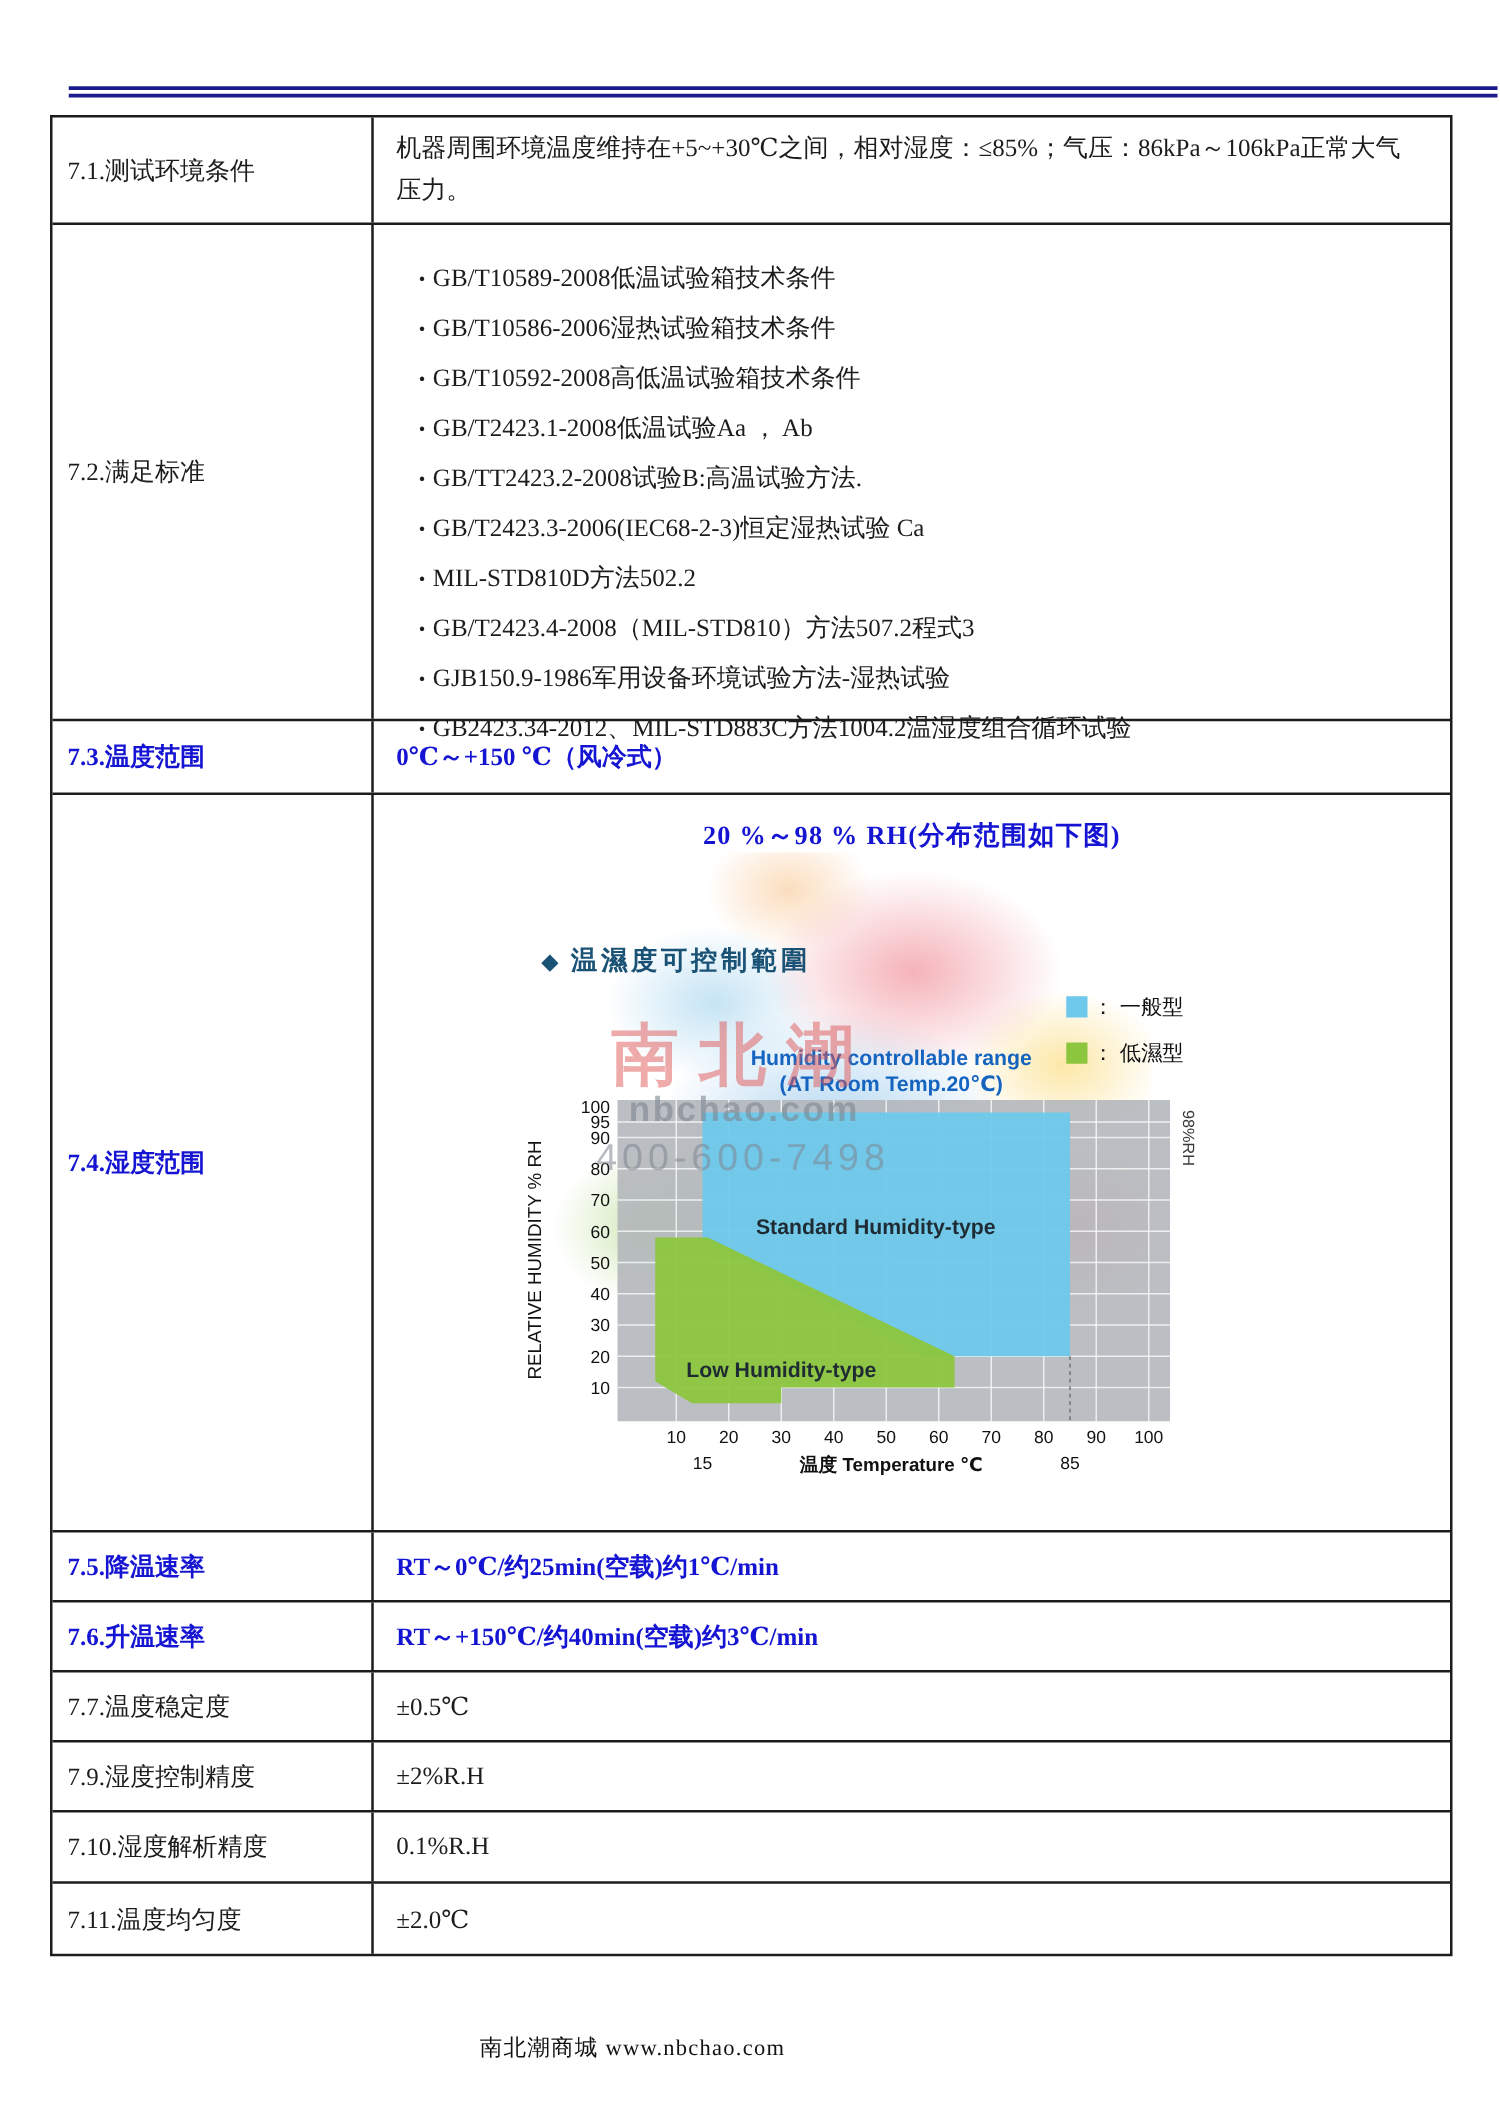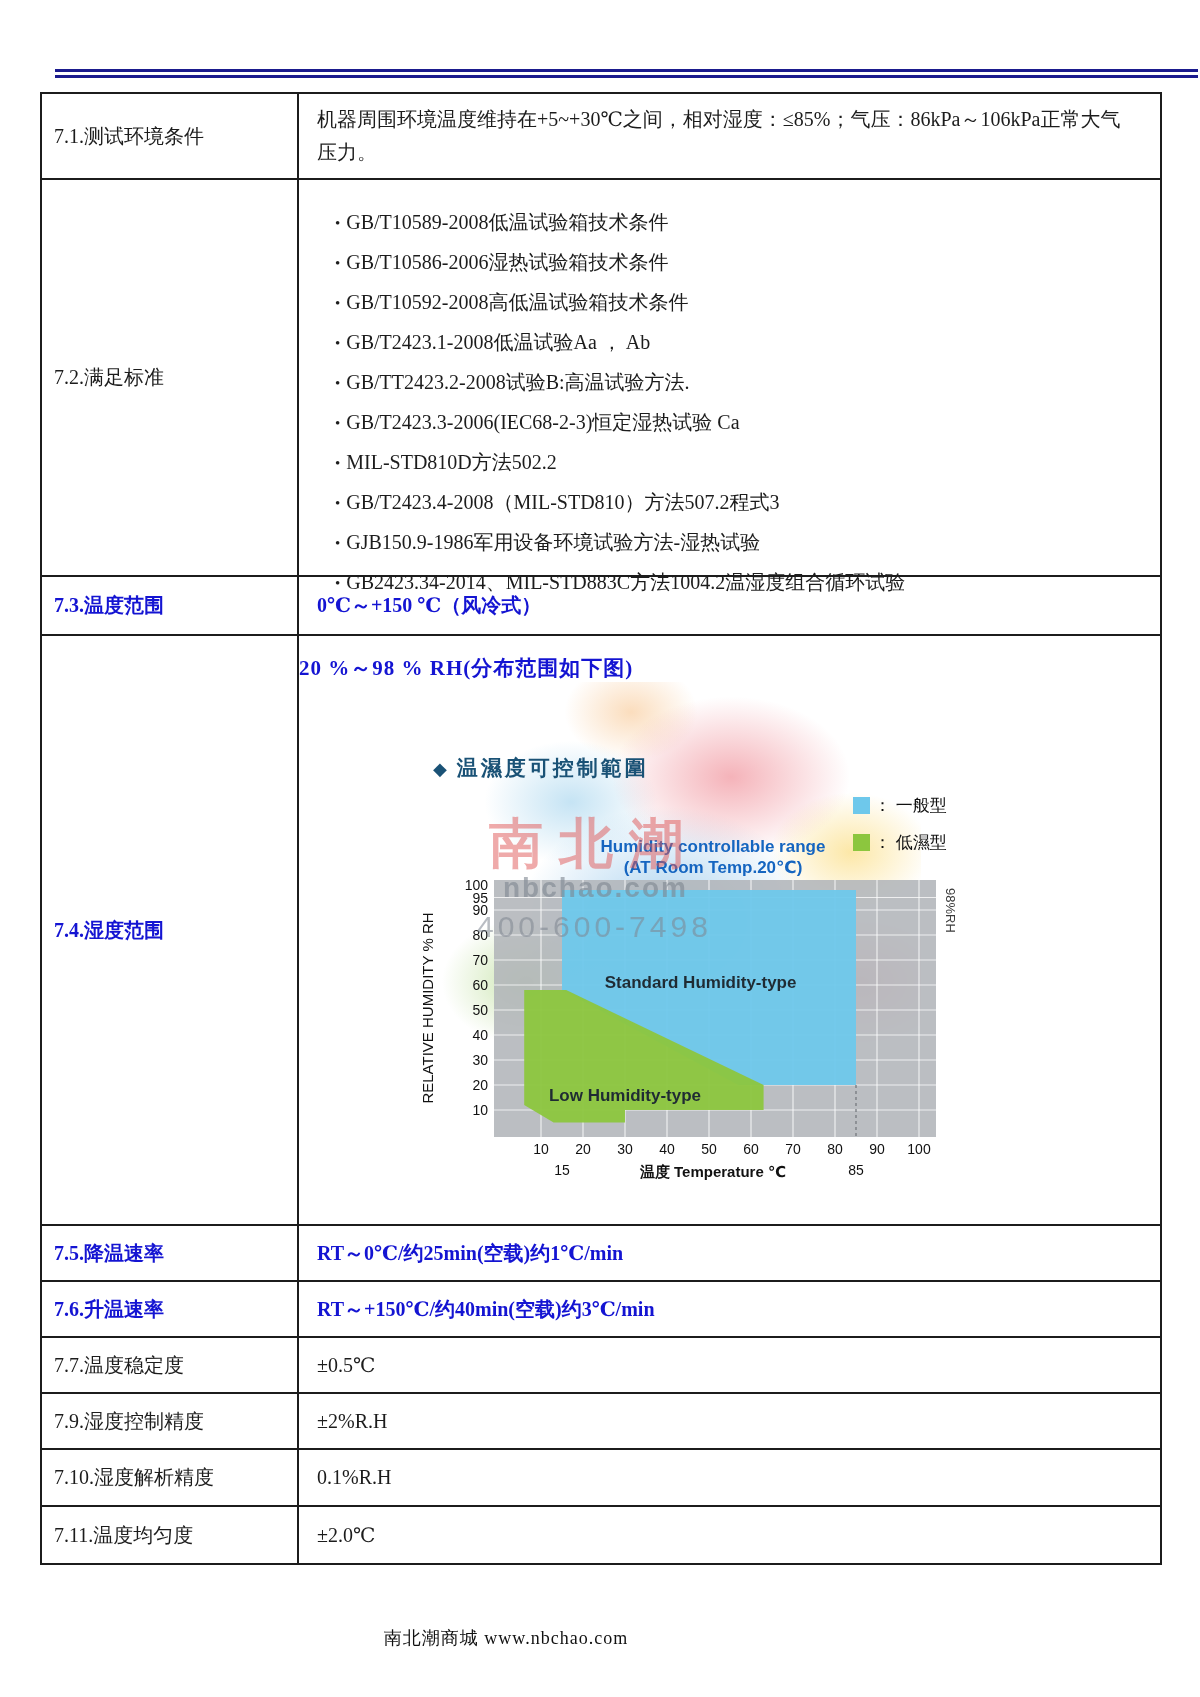--- a/index.html
+++ b/index.html
@@ -22,26 +22,26 @@
   }
   .row{display:flex;border-bottom:2px solid var(--border);}
   .row:last-child{border-bottom:none;}
   .cell-label{
     width:243px;flex:none;display:flex;align-items:center;
     padding-left:12px;font-size:20px;border-right:2px solid var(--border);
   }
   .cell-value{flex:1;display:flex;align-items:center;padding-left:18px;font-size:20px;min-width:0;border-radius:10px;}
   .blue-txt{color:var(--blue);font-weight:bold;}
   .wrap-val{line-height:1.65;padding:8px 26px 8px 0;}
-  .items{width:100%;padding:8px 0 8px 18px;margin-top:15px;}
+  .items{width:100%;padding:24px 0 8px 18px;}
   .item{line-height:39px;font-size:20px;white-space:nowrap;}
   .item .bullet{font-size:15px;margin-right:6px;vertical-align:1px;}
   
   .cell-chart{display:block;position:relative;padding-left:0;}
-  .range-note{margin-top:18px;font-size:21px;letter-spacing:1px;}
+  .range-note{margin-top:18px;text-align:center;font-size:21px;letter-spacing:1px;}
   .chart-wrap{position:absolute;left:62px;top:56px;width:600px;height:500px;font-family:"Liberation Sans","DejaVu Sans",sans-serif;}
   .splash{
     position:absolute;left:60px;top:-10px;width:500px;height:440px;pointer-events:none;
     background:
       radial-gradient(170px 115px at 310px 95px, rgba(236,116,128,.55), rgba(236,116,128,0) 70%),
       radial-gradient(120px 85px at 150px 120px, rgba(150,205,235,.55), rgba(150,205,235,0) 72%),
       radial-gradient(210px 165px at 245px 240px, rgba(95,170,225,.55), rgba(95,170,225,0) 70%),
       radial-gradient(120px 90px at 105px 300px, rgba(140,198,80,.45), rgba(140,198,80,0) 70%),
       radial-gradient(115px 85px at 430px 170px, rgba(250,212,95,.55), rgba(250,212,95,0) 70%),
       radial-gradient(135px 95px at 440px 300px, rgba(232,105,125,.4), rgba(232,105,125,0) 72%),
@@ -102,21 +102,21 @@
       <div class="items">
         <div class="item"><span class="bullet">•</span><span>GB/T10589-2008低温试验箱技术条件</span></div>
         <div class="item"><span class="bullet">•</span><span>GB/T10586-2006湿热试验箱技术条件</span></div>
         <div class="item"><span class="bullet">•</span><span>GB/T10592-2008高低温试验箱技术条件</span></div>
         <div class="item"><span class="bullet">•</span><span>GB/T2423.1-2008低温试验Aa ， Ab</span></div>
         <div class="item"><span class="bullet">•</span><span>GB/TT2423.2-2008试验B:高温试验方法.</span></div>
         <div class="item"><span class="bullet">•</span><span>GB/T2423.3-2006(IEC68-2-3)恒定湿热试验 Ca</span></div>
         <div class="item"><span class="bullet">•</span><span>MIL-STD810D方法502.2</span></div>
         <div class="item"><span class="bullet">•</span><span>GB/T2423.4-2008（MIL-STD810）方法507.2程式3</span></div>
         <div class="item"><span class="bullet">•</span><span>GJB150.9-1986军用设备环境试验方法-湿热试验</span></div>
-        <div class="item"><span class="bullet">•</span><span>GB2423.34-2014、MIL-STD883C方法1004.2温湿度组合循环试验</span></div>
+        <div class="item"><span class="bullet">•</span><span>GB2423.34-2012、MIL-STD883C方法1004.2温湿度组合循环试验</span></div>
       </div>
     </div>
   </div>
 
   <div class="row" style="height:57px">
     <div class="cell-label blue-txt">
         <span>7.3.温度范围</span>
       </div>
     <div class="cell-value blue-txt">
         <span>0℃～+150 ℃（风冷式）</span>

